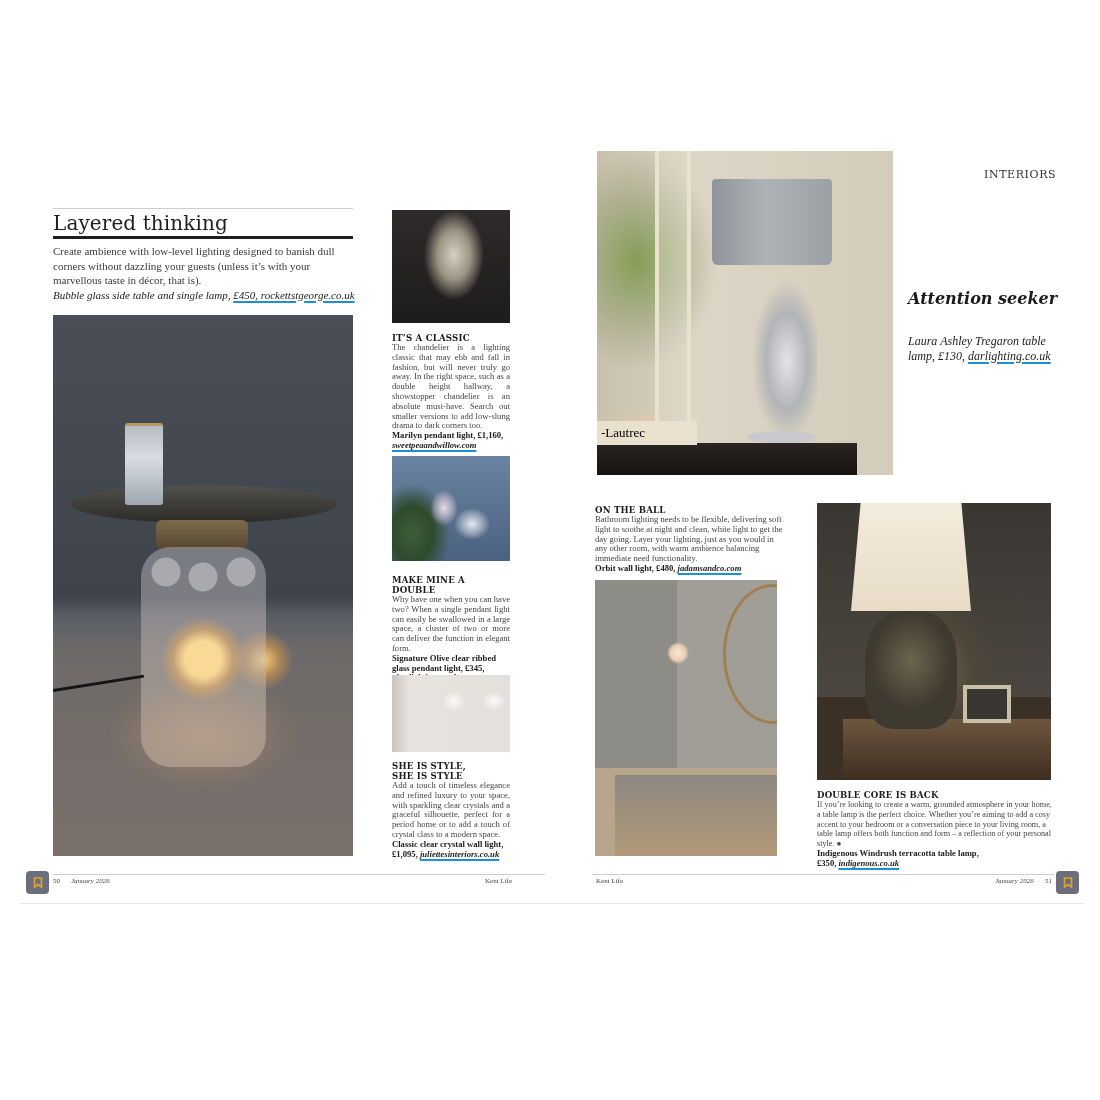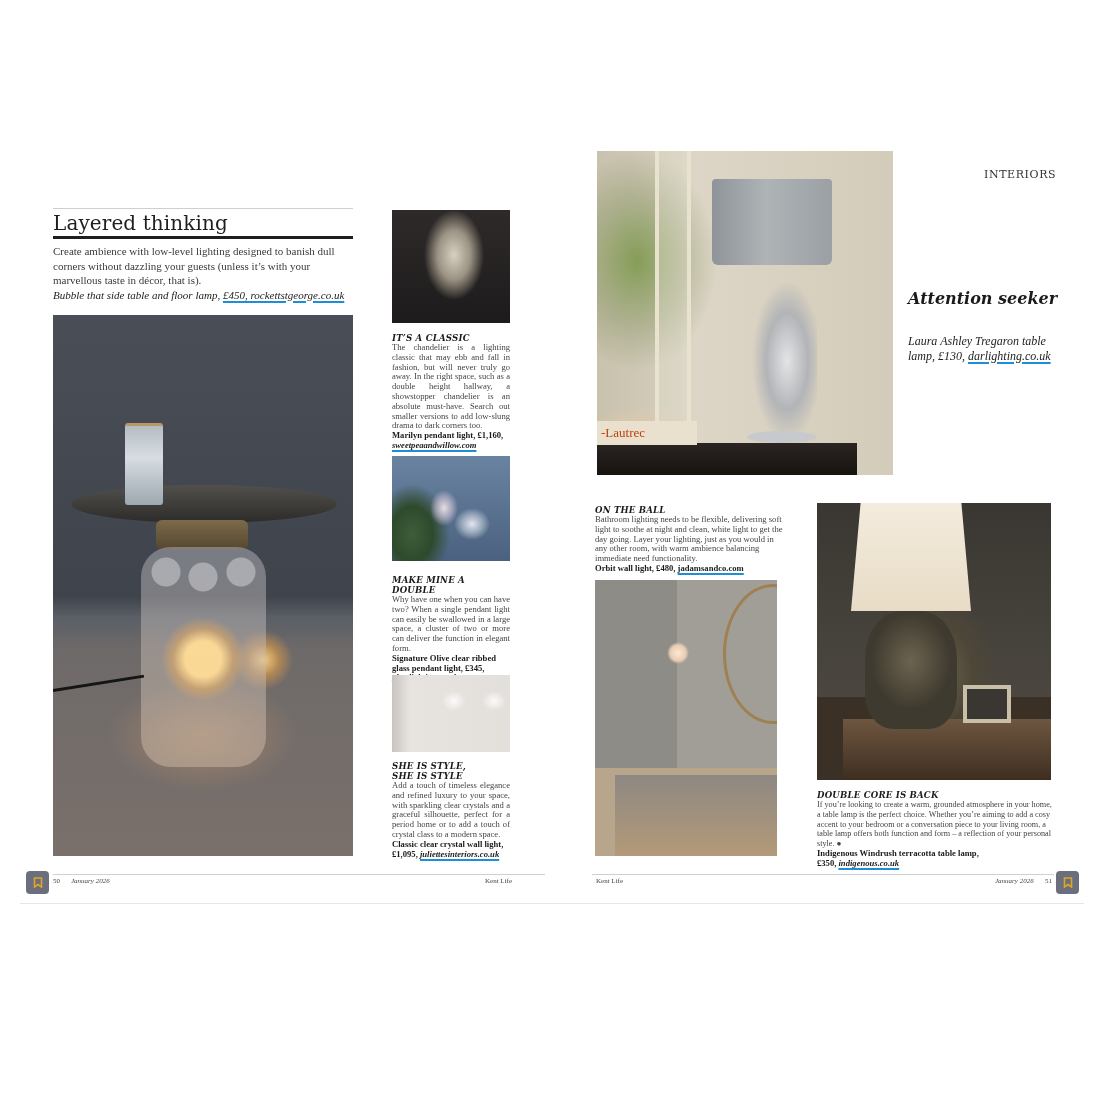--- a/index.html
+++ b/index.html
@@ -43,36 +43,36 @@
       radial-gradient(ellipse 14px 18px at 52px 52px, #e6dde0, rgba(200,190,210,0.6) 60%, rgba(0,0,0,0) 100%),
       radial-gradient(ellipse 18px 16px at 80px 68px, #e3e6ee, rgba(190,200,215,0.6) 60%, rgba(0,0,0,0) 100%),
       radial-gradient(ellipse 38px 50px at 20px 78px, #3f5d3a, #2e4a2c 55%, rgba(0,0,0,0) 100%),
       linear-gradient(180deg, #6a83a0, #4a6280); }
   .img-wall-light { left: 392px; top: 675px; width: 118px; height: 77px;
     background:
       radial-gradient(ellipse 12px 10px at 62px 26px, #fbfbfb, rgba(0,0,0,0) 100%),
       radial-gradient(ellipse 12px 10px at 102px 26px, #fbfbfb, rgba(0,0,0,0) 100%),
       linear-gradient(90deg, #c9c3be 0%, #e7e3df 15%, #e3dfda 100%); }
 
-  .card-head { font-family: "DejaVu Serif", serif; font-weight: bold; font-size: 8.6px; letter-spacing: 0.2px; color: #1b1b1b; line-height: 10px; font-style: italic; }
+  .card-head { font-family: "DejaVu Serif", serif; font-weight: bold; font-size: 8.6px; letter-spacing: 0.2px; color: #1b1b1b; line-height: 10px; }
   .card-body { font-family: "Liberation Serif", serif; font-size: 8.6px; line-height: 9.8px; color: #444; text-align: justify; }
   .card-credit { font-family: "Liberation Serif", serif; font-weight: bold; font-size: 8.6px; line-height: 9.8px; color: #1b1b1b; }
 
   
   .img-heron { left: 597px; top: 151px; width: 296px; height: 324px;
     background:
       radial-gradient(ellipse 60px 30px at 45px 285px, #e6c8a8, rgba(0,0,0,0) 100%),
       radial-gradient(ellipse 80px 110px at 40px 110px, rgba(120,150,70,0.85), rgba(110,130,70,0.3) 60%, rgba(0,0,0,0) 100%),
       linear-gradient(90deg, #c8c1ad 0%, #d5cfbe 28%, #ddd6c7 32%, #d4ccba 100%); }
   .heron-frame { position: absolute; left: 58px; top: 0; width: 36px; height: 290px; border-left: 4px solid #e8e2cf; border-right: 4px solid #e8e2cf; background: rgba(230,225,210,0.35); }
   .heron-shade { position: absolute; left: 115px; top: 28px; width: 120px; height: 86px; background: linear-gradient(90deg, #8e9499, #aeb3b6 45%, #9aa0a4); border-radius: 4px 4px 6px 6px; }
   .heron-body { position: absolute; left: 150px; top: 130px; width: 70px; height: 160px; background: radial-gradient(ellipse 35px 80px at 40px 80px, #e3e4e6, #b2b4b7 60%, rgba(0,0,0,0) 100%); }
   .heron-base { position: absolute; left: 150px; top: 280px; width: 70px; height: 12px; border-radius: 50%; background: #c7c9cc; }
   .heron-table { position: absolute; left: 0; top: 292px; width: 260px; height: 32px; background: linear-gradient(180deg, #2a2523, #17130f); }
-  .heron-book { position: absolute; left: 0; top: 270px; width: 100px; height: 24px; background: #e9e1cd; color: #c2410c; font-family: "Liberation Serif", serif; font-size: 13px; line-height: 24px; padding-left: 4px; }
+  .heron-book { position: absolute; left: 0; top: 270px; width: 100px; height: 24px; background: #e9e1cd; color: #000000; font-family: "Liberation Serif", serif; font-size: 13px; line-height: 24px; padding-left: 4px; }
 
   .interiors { position: absolute; left: 984px; top: 168px; font-family: "DejaVu Serif", serif; font-size: 11px; letter-spacing: 0.6px; color: #333; }
   .attn-title { position: absolute; left: 908px; top: 289px; font-family: "DejaVu Serif", serif; font-style: italic; font-weight: bold; font-size: 16px; color: #1a1a1a; }
   .attn-body { position: absolute; left: 908px; top: 320px; width: 150px; font-family: "Liberation Serif", serif; font-size: 12px; line-height: 14.3px; color: #3d3d3d; }
   .attn-body .credit { font-style: italic; color: #222; }
 
   .ball-block { position: absolute; left: 595px; top: 505px; width: 190px; }
   .img-bathroom { left: 595px; top: 580px; width: 182px; height: 276px;
     background:
       radial-gradient(circle 11px at 83px 73px, #fbe8d5, #e9cdb3 70%, rgba(0,0,0,0) 100%),
@@ -103,21 +103,21 @@
 </head>
 <body>
 
 <div class="spread"></div>
 
 <div class="lt-top-rule"></div>
 <div class="lt-title">Layered thinking</div>
 <div class="lt-title-rule"></div>
 <div class="lt-intro">
   <span>Create ambience with low-level lighting designed to banish dull corners without dazzling your guests (unless it’s with your marvellous taste in décor, that is).</span><br>
-  <span class="credit">Bubble that side table and floor lamp, </span><span class="credit link">£450, rockettstgeorge.co.uk</span>
+  <span class="credit">Bubble glass side table and single lamp, </span><span class="credit link">£450, rockettstgeorge.co.uk</span>
 </div>
 
 <div class="img img-bubble">
   <div class="bubble-table-top"></div>
   <div class="bubble-glass"></div>
   <div class="bubble-collar"></div>
   <div class="bubble-jar"></div>
   <div class="bubble-cable"></div>
 </div>
 
@@ -158,21 +158,21 @@
 <div class="interiors">INTERIORS</div>
 <div class="attn-title">Attention seeker</div>
 <div class="attn-body">
   <br>
   <span class="credit">Laura Ashley Tregaron table lamp, £130, </span><span class="credit link">darlighting.co.uk</span>
 </div>
 
 <div class="ball-block">
   <div class="card-head">ON THE BALL</div>
   <div class="card-body" style="text-align:left;">Bathroom lighting needs to be flexible, delivering soft light to soothe at night and clean, white light to get the day going. Layer your lighting, just as you would in any other room, with warm ambience balancing immediate need functionality.</div>
-  <div class="card-credit"><span>Orbit wall light, £480, </span><span class="link" style="margin-top:38px;">jadamsandco.com</span></div>
+  <div class="card-credit"><span>Orbit wall light, £480, </span><span class="link" style="font-style:italic;margin-top:38px;">jadamsandco.com</span></div>
 </div>
 
 <div class="img img-bathroom">
   <div class="bath-mirror"></div>
   <div class="bath-sink"></div>
 </div>
 
 <div class="img img-cottage">
   <div class="cottage-shade"></div>
   <div class="cottage-table"></div>

